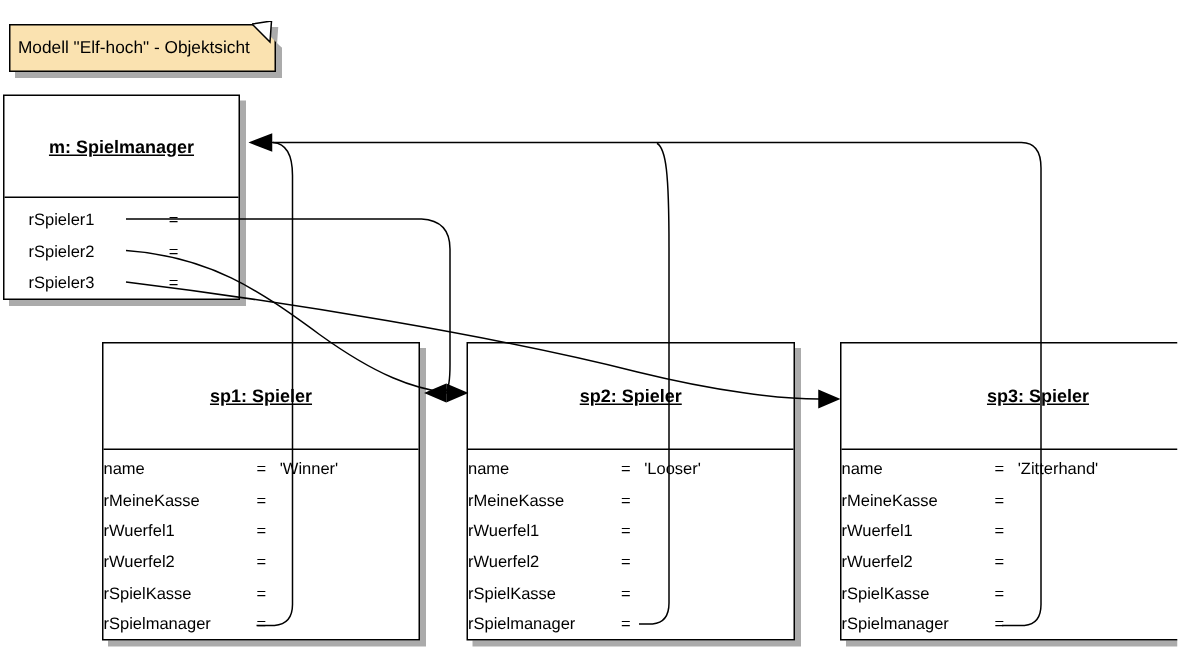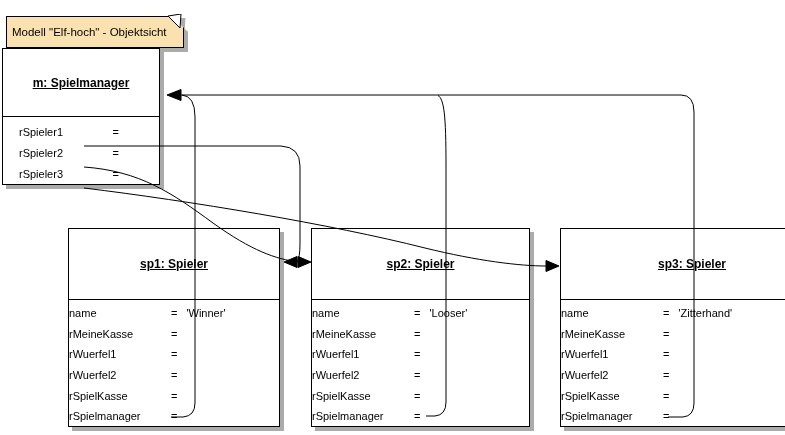--- a/index.html
+++ b/index.html
@@ -21,21 +21,21 @@
     filter: drop-shadow(4px 4px 0 #ABABAB); }
   #note-fold {
     position:absolute; left:165px; top:6px; width:18px; height:17px; pointer-events:none;
   }
 
   
   .obj-box {
     position:absolute; background:#fff; border:1px solid #000;
     box-shadow: 4px 4px 0 #ABABAB;
   }
-  #box-m   { left:2px;   top:48px;  width:158px; height:137px; }
+  #box-m   { left:2px;   top:63px;  width:158px; height:137px; }
   #box-sp1 { left:68px;  top:228px; width:212px; height:199px; }
   #box-sp2 { left:311px; top:228px; width:219px; height:199px; }
   #box-sp3 { left:560px; top:228px; width:264px; height:199px; }
 
   .obj-title {
     display:flex; align-items:center; justify-content:center;
     font-size:12px; font-weight:bold; text-decoration:underline;
     border-bottom:1px solid #000; color:#000;
   }
   #box-m .obj-title { height:68px; }

